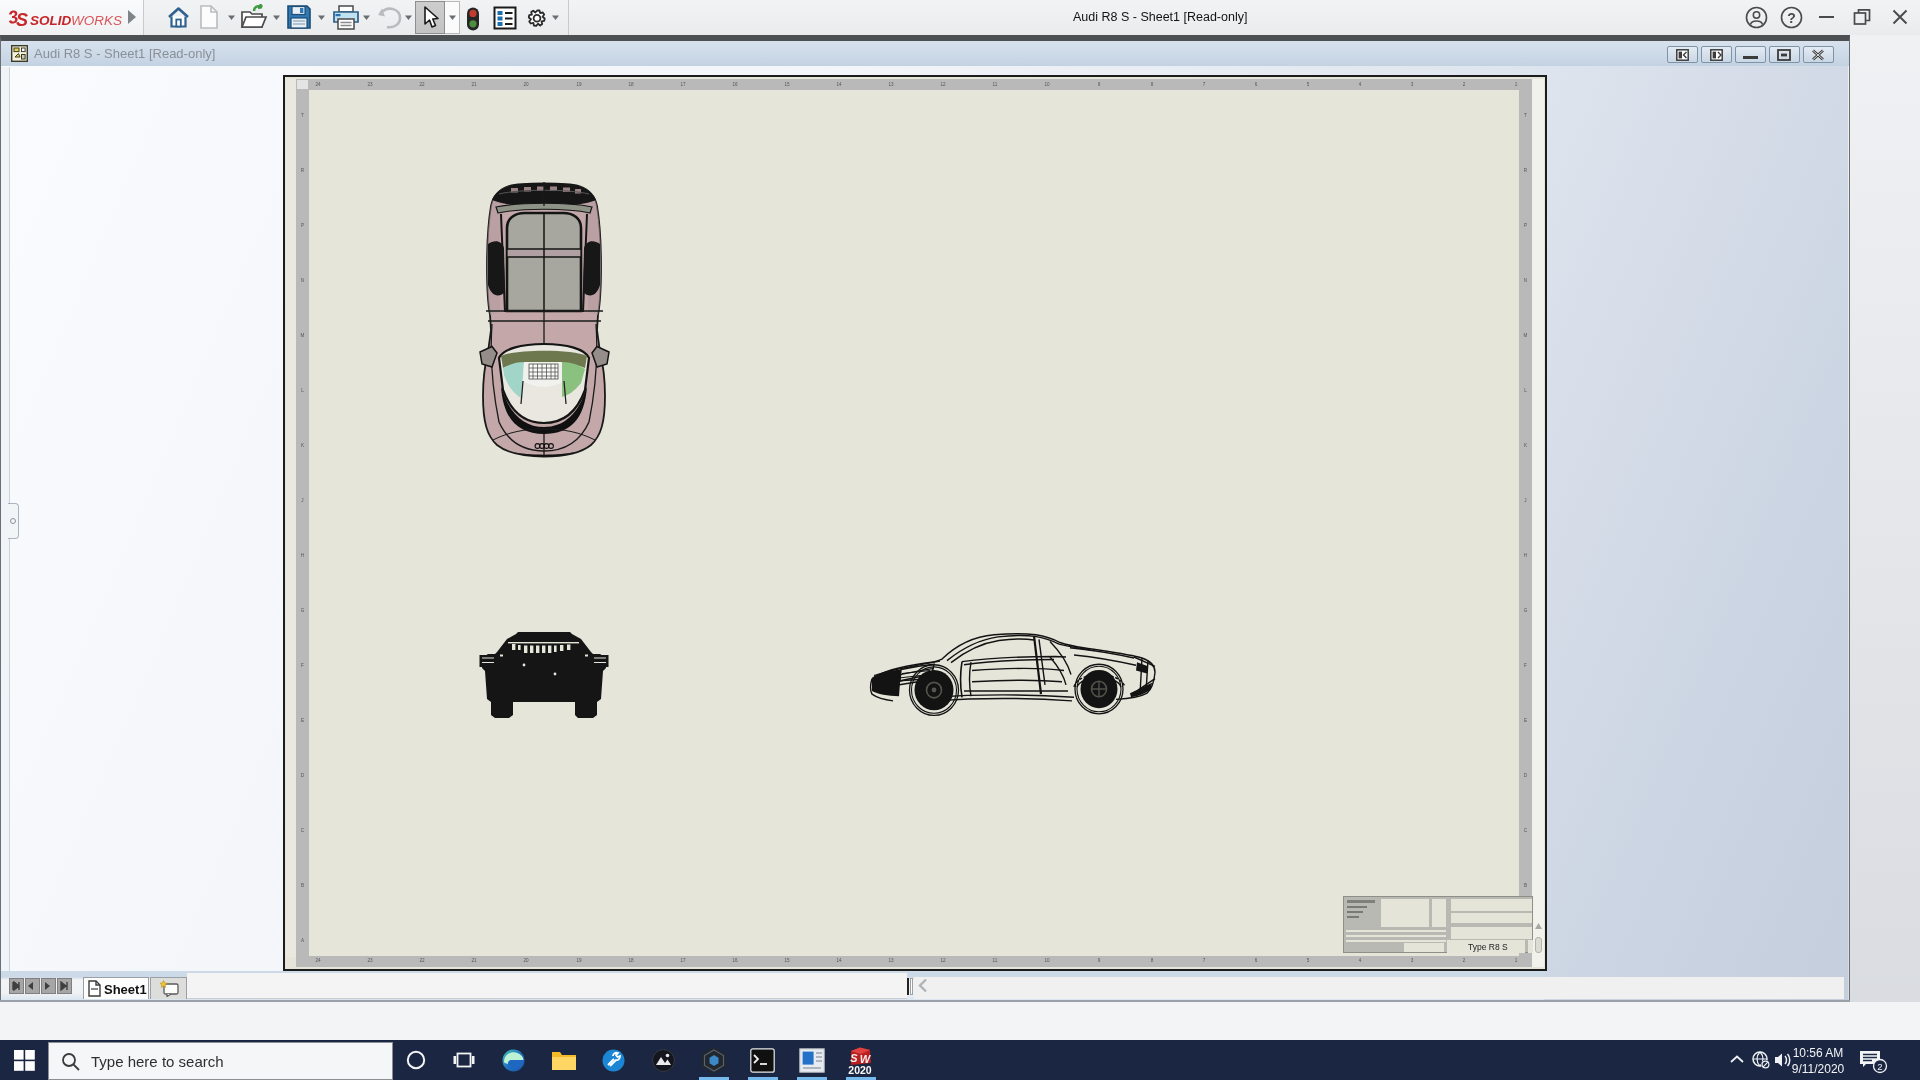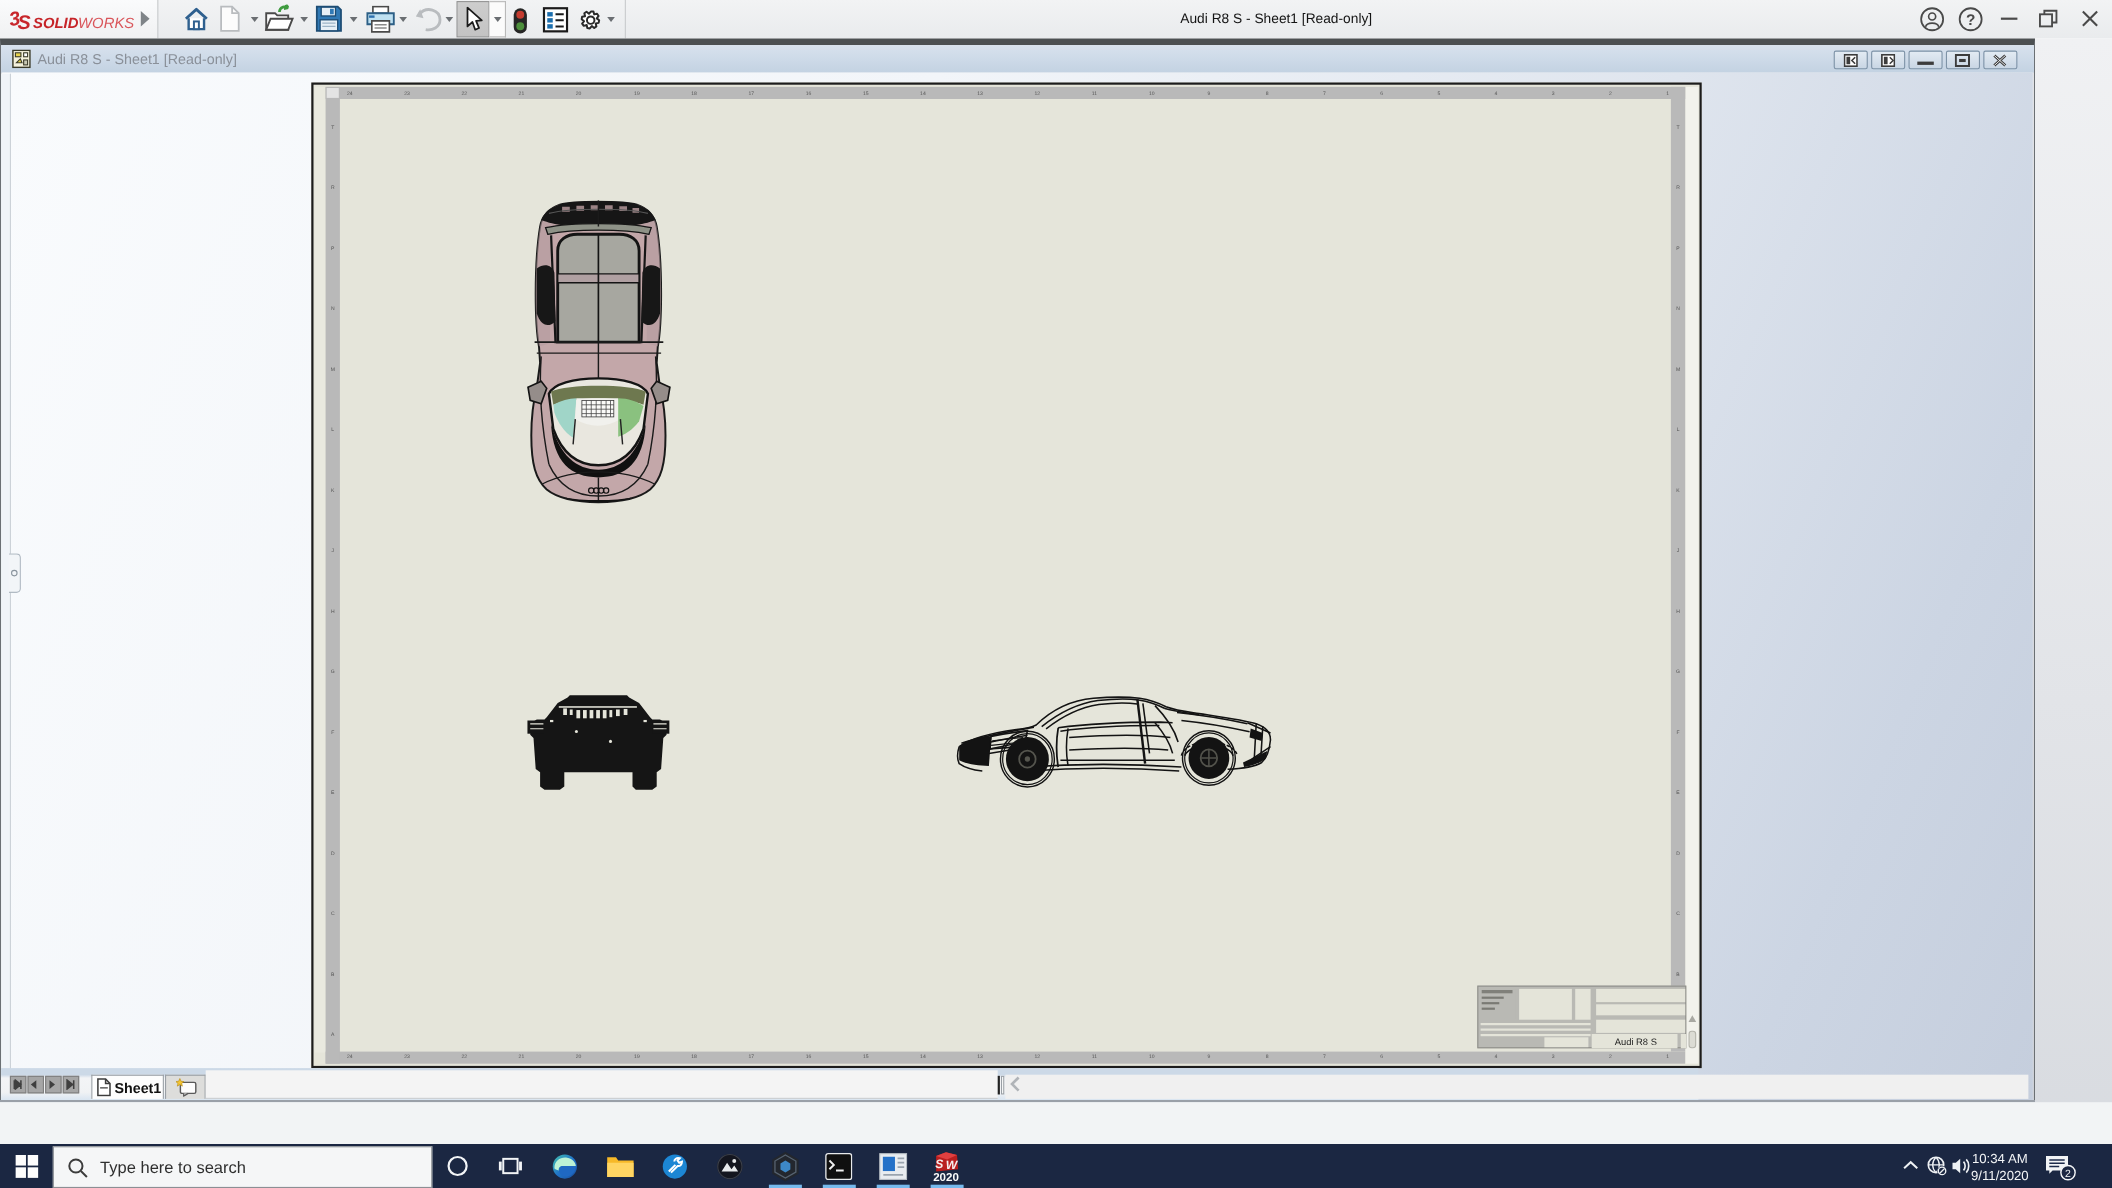--- a/index.html
+++ b/index.html
@@ -417,21 +417,21 @@
   <div class="abs" style="left:88px;top:2px;width:14px;height:28px;background:#e4e4d9;"></div>
   <div class="abs" style="left:107px;top:2px;width:81px;height:12px;background:#e4e4d9;"></div>
   <div class="abs" style="left:107px;top:16px;width:81px;height:10px;background:#e4e4d9;"></div>
   <div class="abs" style="left:2px;top:33px;width:100px;height:2px;background:#e4e4d9;"></div>
   <div class="abs" style="left:2px;top:38px;width:100px;height:2px;background:#e4e4d9;"></div>
   <div class="abs" style="left:2px;top:43px;width:100px;height:2px;background:#e4e4d9;"></div>
   <div class="abs" style="left:107px;top:30px;width:81px;height:12px;background:#e4e4d9;"></div>
   <div class="abs" style="left:60px;top:46px;width:40px;height:9px;background:#e4e4d9;"></div>
   <div class="abs" style="left:103px;top:43px;width:78px;height:13px;background:#e4e4d9;"></div>
   <div class="abs" style="left:184px;top:43px;width:5px;height:13px;background:#e4e4d9;"></div>
-  <div class="abs" style="left:124px;top:45px;width:60px;font-size:8.5px;color:#222;">Audi R8 S</div>
+  <div class="abs" style="left:124px;top:45px;width:60px;font-size:8.5px;color:#222;">Type R8 S</div>
 </div>
 
 <div class="abs" style="left:1px;top:971px;width:1543px;height:29px;background:linear-gradient(180deg,#ccd9e7 0,#ccd9e7 6px,#f3f4f6 9px,#f0f2f4 22px,#d9e5f1 29px);">
   <div class="abs" style="left:8px;top:7px;width:64px;height:16px;">
     <div class="abs" style="left:0;top:0;width:15px;height:16px;background:#a6a6a6;border:1px solid #7f7f7f;"></div>
     <div class="abs" style="left:16px;top:0;width:15px;height:16px;background:#a6a6a6;border:1px solid #7f7f7f;"></div>
     <div class="abs" style="left:32px;top:0;width:15px;height:16px;background:#a6a6a6;border:1px solid #7f7f7f;"></div>
     <div class="abs" style="left:48px;top:0;width:15px;height:16px;background:#a6a6a6;border:1px solid #7f7f7f;"></div>
     <svg class="abs" style="left:2px;top:3px;" width="60" height="10" viewBox="0 0 60 10">
       <path d="M2 1 L2 9 M8 5 L3 1 L3 9 Z M8 1 L8 9" stroke="#3f3f3f" stroke-width="1.4" fill="#3f3f3f"></path>
@@ -550,21 +550,21 @@
   <circle cx="9" cy="9" r="7" fill="none" stroke="#eef1f4" stroke-width="1.5"></circle>
   <path d="M2 9 L16 9 M9 2 C5 6 5 12 9 16 M9 2 C13 6 13 12 9 16" stroke="#eef1f4" stroke-width="1.2" fill="none"></path>
   <circle cx="14.5" cy="14.5" r="4.4" fill="#1b2742"></circle>
   <circle cx="14.5" cy="14.5" r="3.4" fill="none" stroke="#eef1f4" stroke-width="1.2"></circle>
   <path d="M12.2 16.8 L16.8 12.2" stroke="#eef1f4" stroke-width="1.2"></path>
 </svg>
 <svg class="abs" style="left:1773px;top:1051px;" width="20" height="18" viewBox="0 0 20 18">
   <path d="M2 6 L5 6 L9 2.5 L9 15.5 L5 12 L2 12 Z" fill="#eef1f4"></path>
   <path d="M12 5 C14 7 14 11 12 13 M14.5 3 C17.5 6 17.5 12 14.5 15" stroke="#eef1f4" stroke-width="1.5" fill="none"></path>
 </svg>
-<div class="abs" style="left:1786px;top:1046px;width:64px;text-align:center;font-size:12px;color:#f2f4f6;">10:34 AM</div>
+<div class="abs" style="left:1786px;top:1046px;width:64px;text-align:center;font-size:12px;color:#f2f4f6;">10:56 AM</div>
 <div class="abs" style="left:1786px;top:1062px;width:64px;text-align:center;font-size:12px;color:#f2f4f6;">9/11/2020</div>
 <svg class="abs" style="left:1858px;top:1049px;" width="30" height="26" viewBox="0 0 30 26">
   <path d="M2 2 L22 2 L22 15 L8 15 L5 18 L5 15 L2 15 Z" fill="#f2f4f6"></path>
   <path d="M5 5.5 L19 5.5 M5 8.5 L19 8.5 M5 11.5 L14 11.5" stroke="#1c2a4a" stroke-width="1.4"></path>
   <circle cx="22" cy="17" r="6.5" fill="#1b2742" stroke="#f2f4f6" stroke-width="1.3"></circle>
   <text x="22" y="21" text-anchor="middle" font-size="9.5" fill="#f2f4f6" font-family="Liberation Sans">2</text>
 </svg>
 
 </div>
 </body></html>

